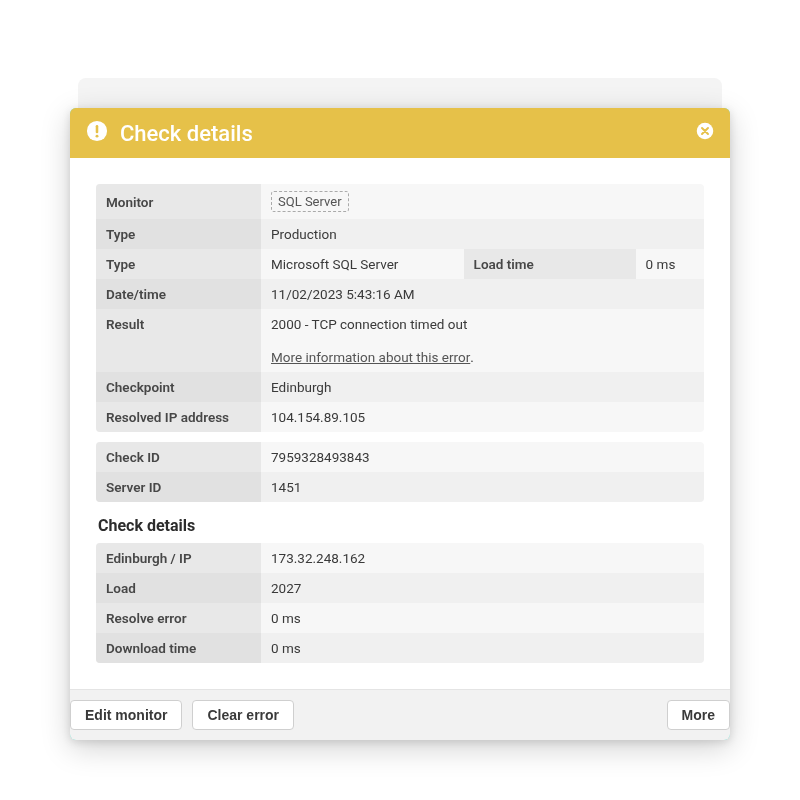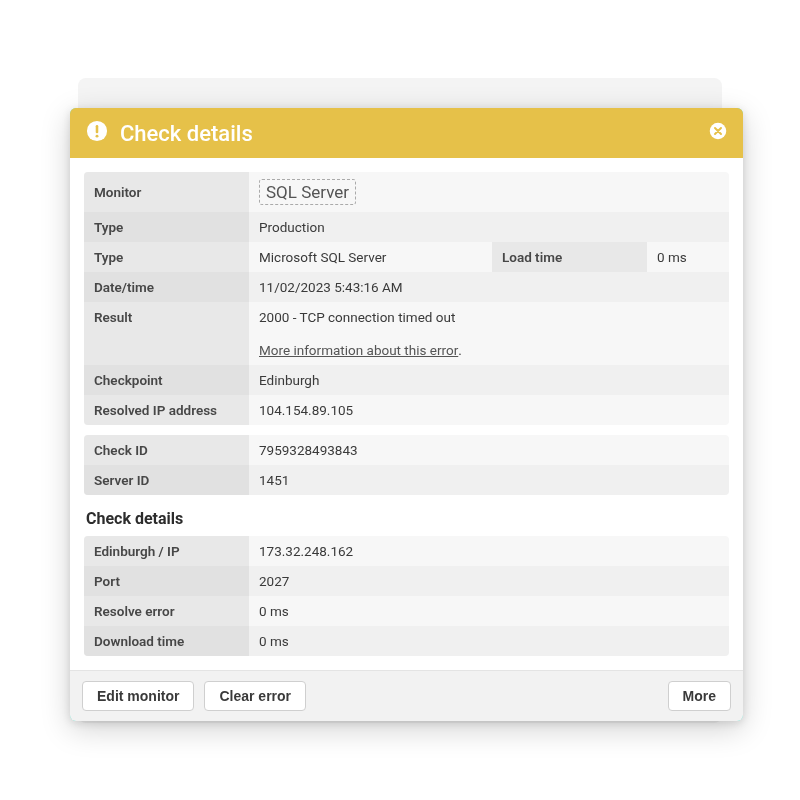--- a/index.html
+++ b/index.html
@@ -17,21 +17,21 @@
       left: 78px;
       right: 78px;
       height: 645px;
       background: #f4f4f4;
       border-radius: 8px;
     }
     .modal {
       position: absolute;
       top: 108px;
       left: 70px;
-      right: 57px;
+      right: 70px;
       background: #5eead4;
       border-radius: 6px;
       box-shadow: 0 8px 30px rgba(0,0,0,0.18), 0 2px 8px rgba(0,0,0,0.12);
       overflow: hidden;
     }
     .modal-header {
       background: #e6c149;
       color: #ffffff;
       padding: 12px 16px;
       display: flex;
@@ -48,21 +48,21 @@
       height: 22px;
       flex-shrink: 0;
     }
     .close-icon {
       width: 18px;
       height: 18px;
       flex-shrink: 0;
       cursor: pointer;
     }
     .modal-body {
-      padding: 14px;
+      padding: 26px;
       background: #ffffff;
     }
     .data-table {
       width: 100%;
       border-collapse: collapse;
       font-size: 13.5px;
       color: #3a3a3a;
       border-radius: 4px;
       overflow: hidden;
     }
@@ -75,52 +75,52 @@
       text-align: left;
     }
     .data-table td.label {
       width: 165px;
       background: #e8e8e8;
       font-weight: 600;
       color: #474747;
     }
     .data-table tr:nth-child(even) td.label { background: #e1e1e1; }
     .data-table td.sub-label {
-      width: 155px;
+      width: 172px;
       background: #e8e8e8;
       font-weight: 600;
       color: #474747;
     }
     .monitor-badge {
       display: inline-block;
       border: 1px dashed #aaa;
       padding: 2px 6px;
       border-radius: 3px;
-      font-size: 17px;
+      font-size: 13px;
       color: #555;
       cursor: pointer;
     }
     .result-cell { padding-top: 7px; padding-bottom: 7px; }
     .result-error { display: block; margin-bottom: 17px; }
     .error-link {
       color: #555;
       text-decoration: underline;
       cursor: pointer;
       display: inline-block;
     }
     .section-title {
       font-size: 16px;
       font-weight: 700;
       color: #2c2c2c;
       margin: 14px 0 8px 2px;
     }
     .modal-footer {
       border-top: 1px solid #e4e4e4;
       background: #f2f2f2;
-      padding: 10px 12px;
+      padding: 10px 0;
       display: flex;
       gap: 10px;
     }
     .btn {
       background: #ffffff;
       border: 1px solid #cfcfcf;
       border-radius: 4px;
       padding: 6px 14px;
       font-size: 14px;
       font-weight: 600;
@@ -210,21 +210,21 @@
 
     <div class="section-title">Check details</div>
 
     <table class="data-table">
       <tbody>
           <tr>
         <td class="label">Edinburgh / IP</td>
         <td>173.32.248.162</td>
       </tr>
       <tr>
-        <td class="label">Port</td>
+        <td class="label">Load</td>
         <td>2027</td>
       </tr>
       <tr>
         <td class="label">Resolve error</td>
         <td>0 ms</td>
       </tr>
       <tr>
         <td class="label">Download time</td>
         <td>0 ms</td>
       </tr>

